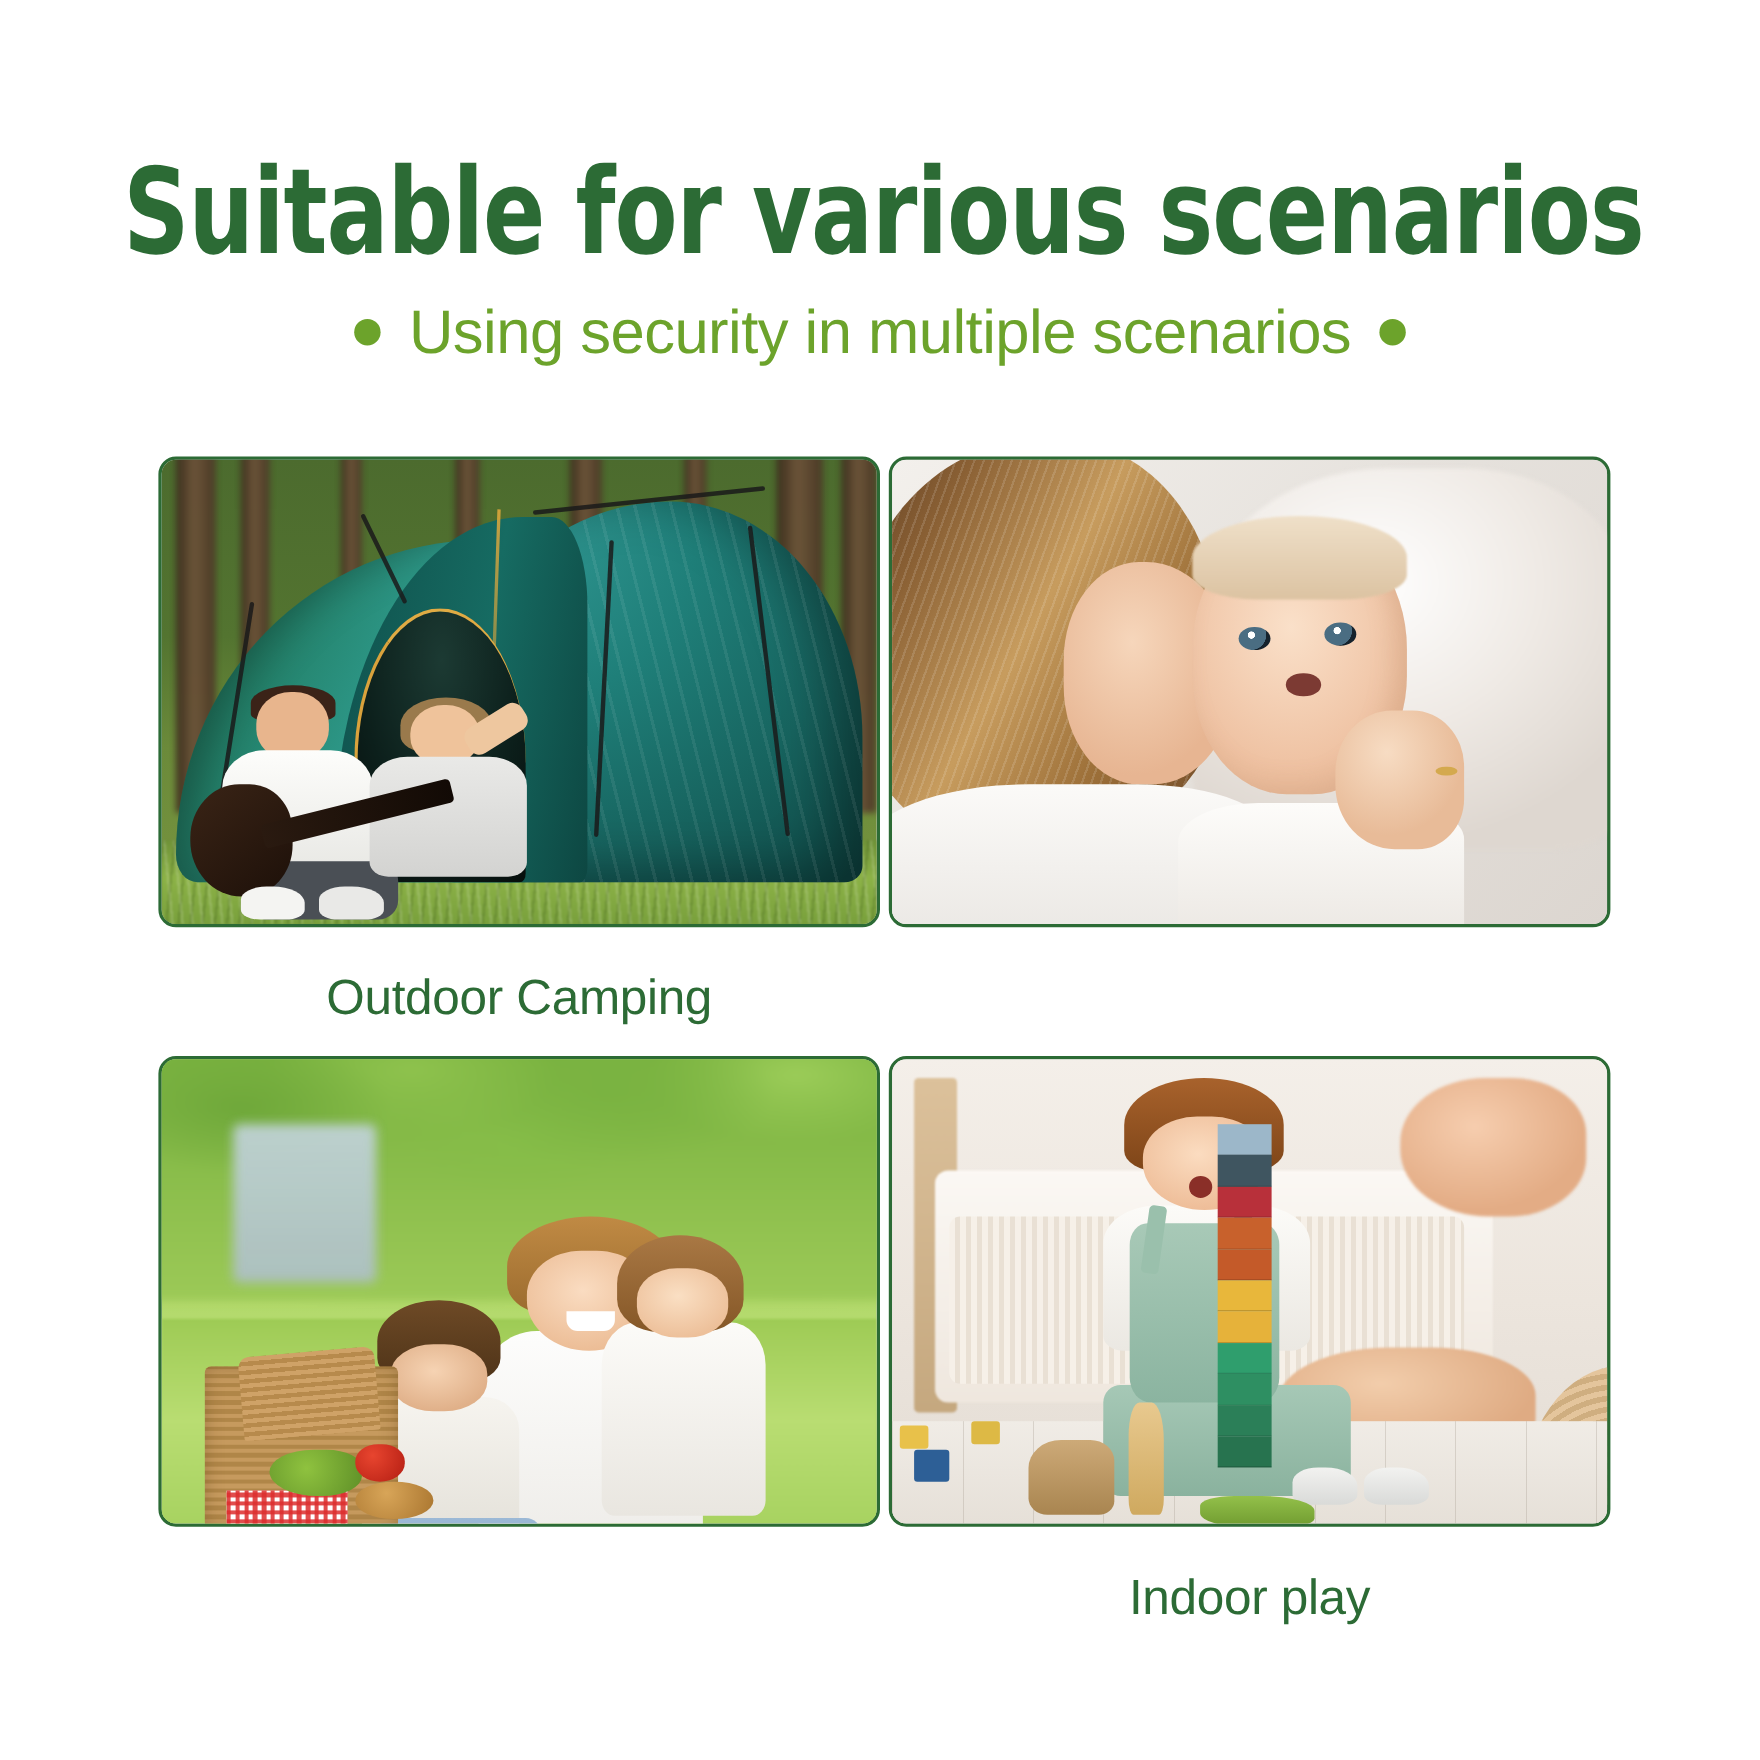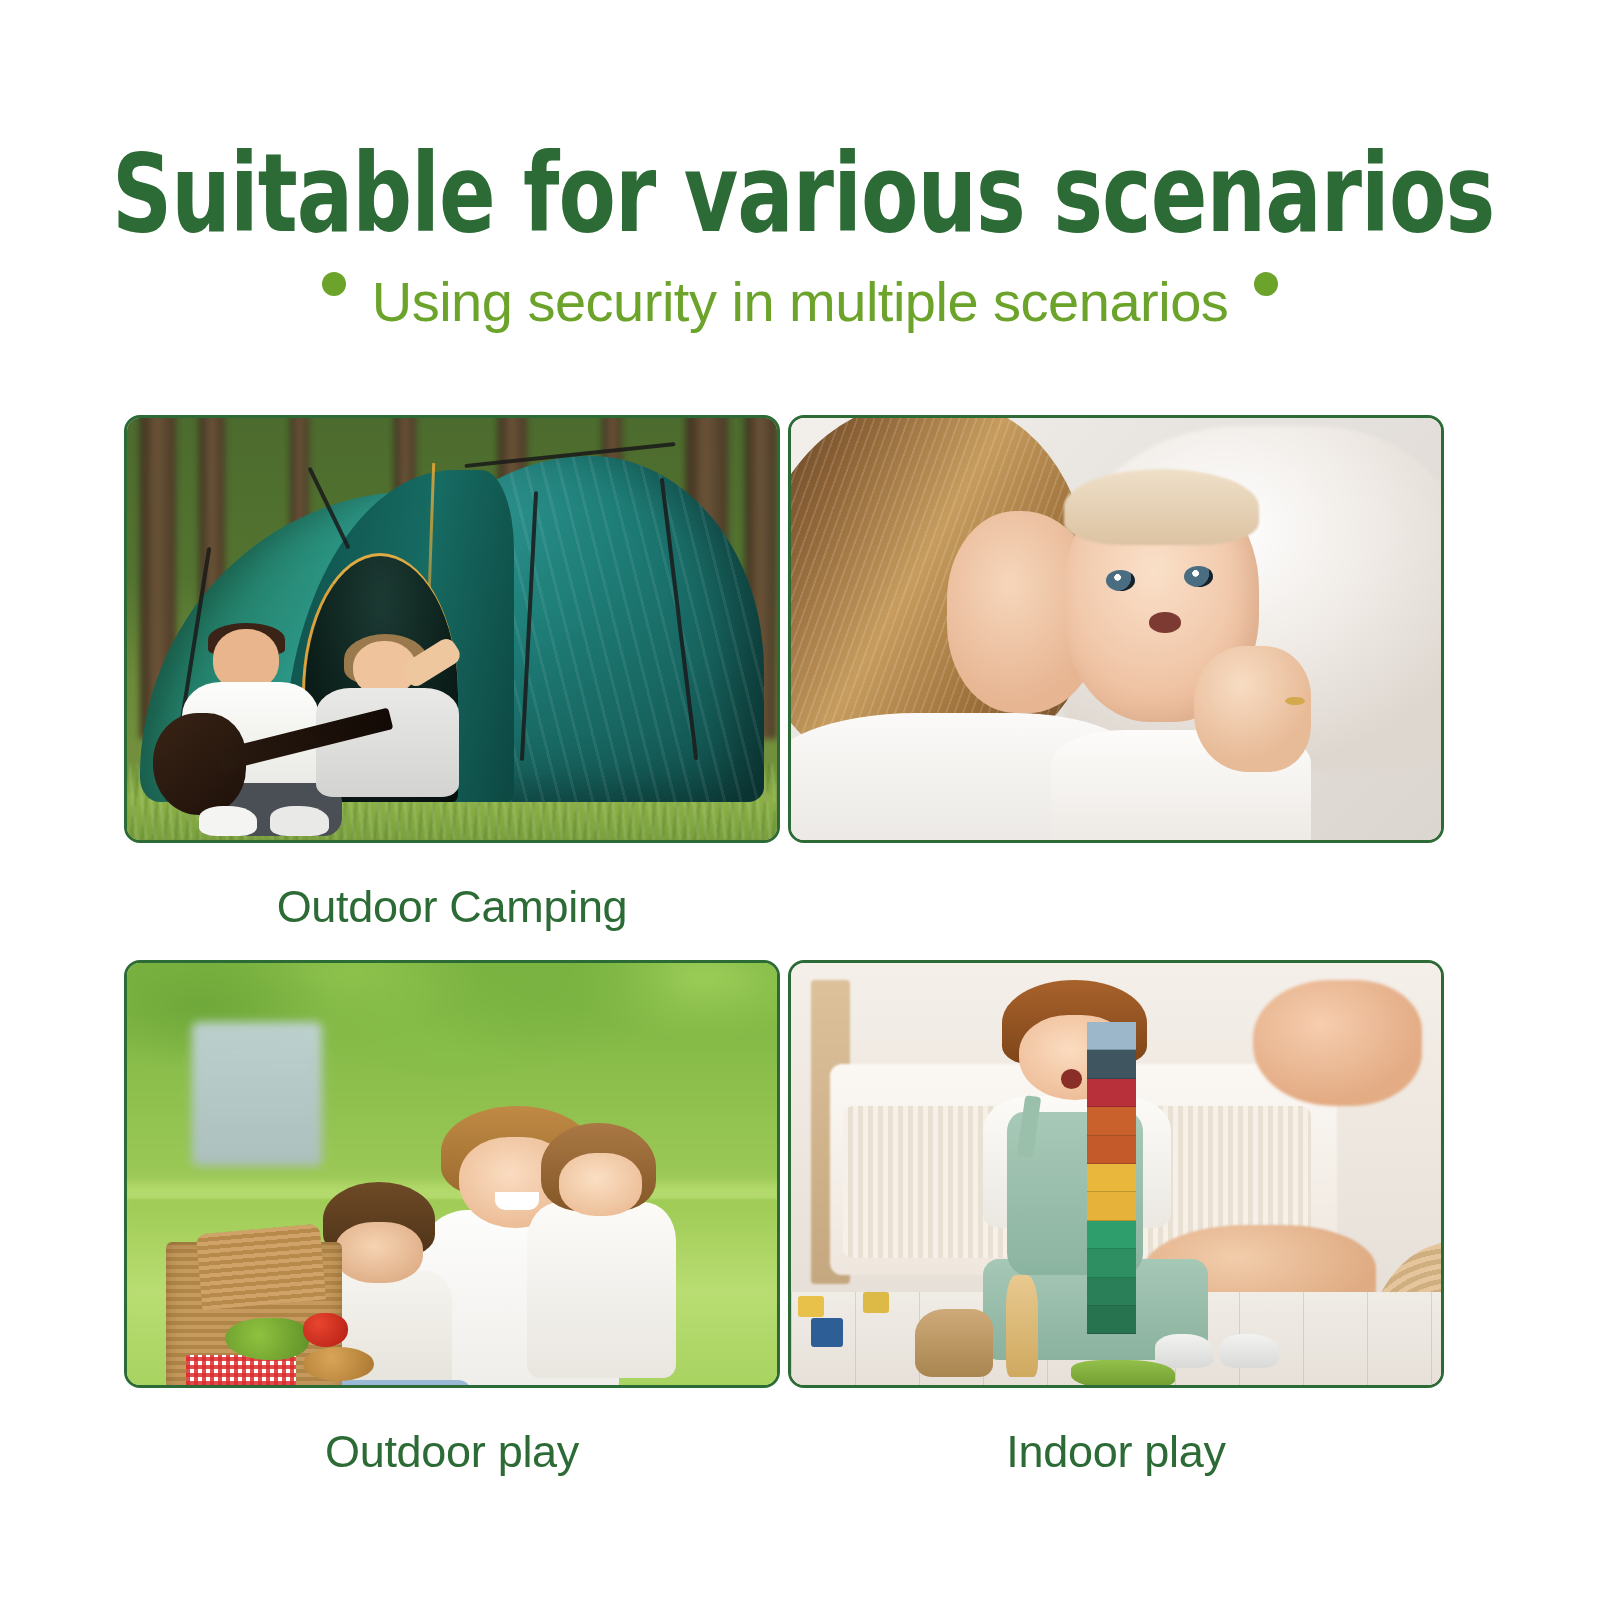--- a/index.html
+++ b/index.html
@@ -22,40 +22,41 @@
     letter-spacing:-1px;
     color:#2c6b35;
     transform:scaleX(0.86);
     transform-origin:center center;
     white-space:nowrap;
   }
 
   #subtitle-row {
     margin-top:22px;
     display:flex;
+    align-items:center;
     justify-content:center;
     gap:26px;
     white-space:nowrap;
   }
   .sub-dot {
     width:24px; height:24px; border-radius:50%;
     background:#6ca32b; flex:none;
   }
   #subtitle-text {
     font-size:56px;
     line-height:60px;
     color:#6ca32b;
     font-weight:400;
     letter-spacing:-0.5px;
   }
 
   
   #grid {
     position:absolute;
-    left:124px;
+    left:144px;
     top:415px;
     width:1320px;
     display:grid;
     grid-template-columns:656px 656px;
     column-gap:8px;
     row-gap:5px;
   }
   .cell { width:656px; }
 
   .photo-frame {
@@ -607,21 +608,20 @@
         </div>
 
         <div class="p3-basket"></div>
         <div class="p3-lid"></div>
         <div class="p3-cloth"></div>
         <div class="p3-lettuce"></div>
         <div class="p3-pepper"></div>
         <div class="p3-bread"></div>
       </div>
     </div>
-    <div class="caption">Outdoor play</div>
   </div>
 
   <div class="cell">
     <div class="photo-frame">
       <div class="photo">
         <div class="p4-bg"></div>
         <div class="p4-frame"></div>
         <div class="p4-bed"></div>
         <div class="p4-blanket"></div>
         <div class="p4-pillow"></div>

